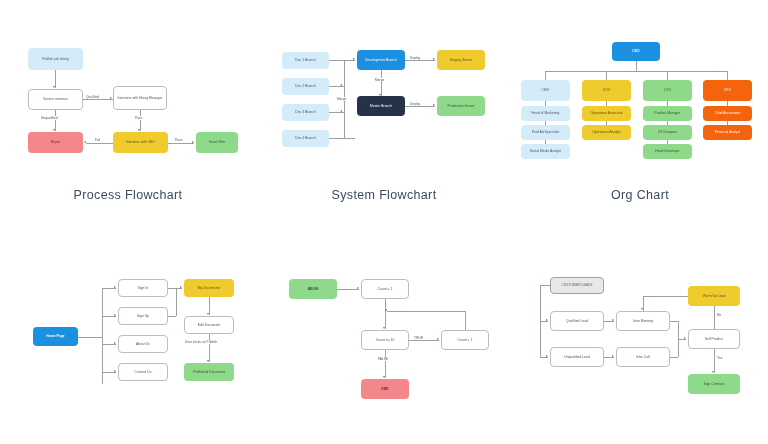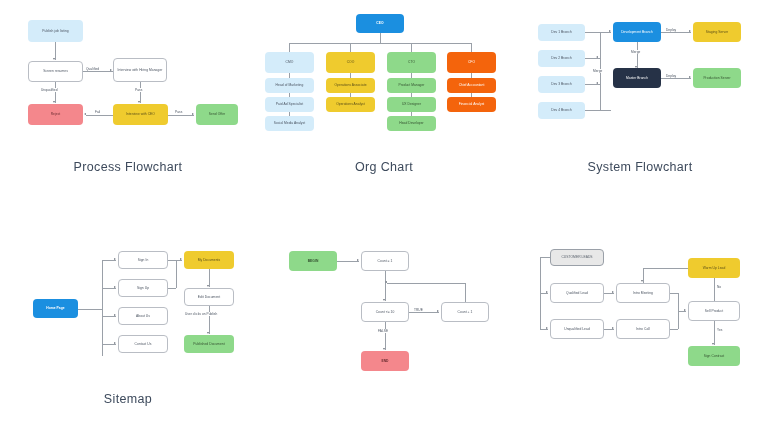--- a/index.html
+++ b/index.html
@@ -11,21 +11,21 @@
     overflow: hidden;
   }
   #grid {
     width: 768px; height: 444px;
     display: grid;
     grid-template-columns: repeat(3, 256px);
     grid-template-rows: 222px 222px;
   }
   .cell {
     position: relative;
-    width: 256px; height: 222px;
+    width: 256px; height: 222px; margin-top: 28px;
   }
   .canvas {
     position: absolute;
     left: 0; top: 0;
     width: 256px; height: 170px;
   }
   .caption {
     position: absolute;
     left: 0;
     top: 160px;
@@ -133,59 +133,20 @@
       <div class="elabel" style="left:174px; top:110px;">Pass</div>
 
       <div class="node n-green" style="left:196px; top:104px; width:42px; height:21px;">Send Offer</div>
     </div>
     <div class="caption">Process Flowchart</div>
   </div>
 
   <div class="cell">
     <div class="canvas">
 
-      <div class="node n-blue n-bold" style="left:100px; top:14px; width:48px; height:19px;">CEO</div>
-
-      <div class="ln lnv" style="left:124px; top:33px; height:10px;"></div>
-      <div class="ln lnh" style="left:33px; top:43px; width:182px;"></div>
-      <div class="ln lnv" style="left:33px; top:43px; height:9px;"></div>
-      <div class="ln lnv" style="left:94px; top:43px; height:9px;"></div>
-      <div class="ln lnv" style="left:155px; top:43px; height:9px;"></div>
-      <div class="ln lnv" style="left:215px; top:43px; height:9px;"></div>
-
-      <div class="node n-lightblue" style="left:9px; top:52px; width:49px; height:21px;">CMO</div>
-      <div class="node n-yellow" style="left:70px; top:52px; width:49px; height:21px;">COO</div>
-      <div class="node n-green" style="left:131px; top:52px; width:49px; height:21px;">CTO</div>
-      <div class="node n-orange" style="left:191px; top:52px; width:49px; height:21px;">CFO</div>
-
-      <div class="ln lnv" style="left:33px; top:73px; height:49px;"></div>
-      <div class="ln lnv" style="left:94px; top:73px; height:30px;"></div>
-      <div class="ln lnv" style="left:155px; top:73px; height:49px;"></div>
-      <div class="ln lnv" style="left:215px; top:73px; height:30px;"></div>
-
-      <div class="node n-lightblue" style="left:9px; top:78px; width:49px; height:15px;">Head of Marketing</div>
-      <div class="node n-lightblue" style="left:9px; top:97px; width:49px; height:15px;">Paid Ad Specialist</div>
-      <div class="node n-lightblue" style="left:9px; top:116px; width:49px; height:15px;">Social Media Analyst</div>
-
-      <div class="node n-yellow" style="left:70px; top:78px; width:49px; height:15px;">Operations Associate</div>
-      <div class="node n-yellow" style="left:70px; top:97px; width:49px; height:15px;">Operations Analyst</div>
-
-      <div class="node n-green" style="left:131px; top:78px; width:49px; height:15px;">Product Manager</div>
-      <div class="node n-green" style="left:131px; top:97px; width:49px; height:15px;">UX Designer</div>
-      <div class="node n-green" style="left:131px; top:116px; width:49px; height:15px;">Head Developer</div>
-
-      <div class="node n-orange" style="left:191px; top:78px; width:49px; height:15px;">Chief Accountant</div>
-      <div class="node n-orange" style="left:191px; top:97px; width:49px; height:15px;">Financial Analyst</div>
-    </div>
-    <div class="caption">Org Chart</div>
-  </div>
-
-  <div class="cell">
-    <div class="canvas">
-
       <div class="node n-lightblue" style="left:26px; top:24px; width:47px; height:17px;">Dev 1 Branch</div>
       <div class="node n-lightblue" style="left:26px; top:50px; width:47px; height:17px;">Dev 2 Branch</div>
       <div class="node n-lightblue" style="left:26px; top:76px; width:47px; height:17px;">Dev 3 Branch</div>
       <div class="node n-lightblue" style="left:26px; top:102px; width:47px; height:17px;">Dev 4 Branch</div>
 
       <div class="ln lnh" style="left:73px; top:32px; width:26px;"></div>
       <div class="ln lnh" style="left:73px; top:58px; width:15px;"></div>
       <div class="ln lnh" style="left:73px; top:84px; width:15px;"></div>
       <div class="ln lnh" style="left:73px; top:110px; width:26px;"></div>
       <div class="ln lnv" style="left:88px; top:32px; height:78px;"></div>
@@ -210,20 +171,59 @@
 
       <div class="node n-yellow" style="left:181px; top:22px; width:48px; height:20px;">Staging Server</div>
 
       <div class="ln lnh" style="left:149px; top:78px; width:30px;"></div>
       <div class="arr arr-r" style="left:177px; top:76.2px;"></div>
       <div class="elabel" style="left:153px; top:73.5px;">Deploy</div>
 
       <div class="node n-green" style="left:181px; top:68px; width:48px; height:20px;">Production Server</div>
     </div>
     <div class="caption">System Flowchart</div>
+  </div>
+
+  <div class="cell">
+    <div class="canvas">
+
+      <div class="node n-blue n-bold" style="left:100px; top:14px; width:48px; height:19px;">CEO</div>
+
+      <div class="ln lnv" style="left:124px; top:33px; height:10px;"></div>
+      <div class="ln lnh" style="left:33px; top:43px; width:182px;"></div>
+      <div class="ln lnv" style="left:33px; top:43px; height:9px;"></div>
+      <div class="ln lnv" style="left:94px; top:43px; height:9px;"></div>
+      <div class="ln lnv" style="left:155px; top:43px; height:9px;"></div>
+      <div class="ln lnv" style="left:215px; top:43px; height:9px;"></div>
+
+      <div class="node n-lightblue" style="left:9px; top:52px; width:49px; height:21px;">CMO</div>
+      <div class="node n-yellow" style="left:70px; top:52px; width:49px; height:21px;">COO</div>
+      <div class="node n-green" style="left:131px; top:52px; width:49px; height:21px;">CTO</div>
+      <div class="node n-orange" style="left:191px; top:52px; width:49px; height:21px;">CFO</div>
+
+      <div class="ln lnv" style="left:33px; top:73px; height:49px;"></div>
+      <div class="ln lnv" style="left:94px; top:73px; height:30px;"></div>
+      <div class="ln lnv" style="left:155px; top:73px; height:49px;"></div>
+      <div class="ln lnv" style="left:215px; top:73px; height:30px;"></div>
+
+      <div class="node n-lightblue" style="left:9px; top:78px; width:49px; height:15px;">Head of Marketing</div>
+      <div class="node n-lightblue" style="left:9px; top:97px; width:49px; height:15px;">Paid Ad Specialist</div>
+      <div class="node n-lightblue" style="left:9px; top:116px; width:49px; height:15px;">Social Media Analyst</div>
+
+      <div class="node n-yellow" style="left:70px; top:78px; width:49px; height:15px;">Operations Associate</div>
+      <div class="node n-yellow" style="left:70px; top:97px; width:49px; height:15px;">Operations Analyst</div>
+
+      <div class="node n-green" style="left:131px; top:78px; width:49px; height:15px;">Product Manager</div>
+      <div class="node n-green" style="left:131px; top:97px; width:49px; height:15px;">UX Designer</div>
+      <div class="node n-green" style="left:131px; top:116px; width:49px; height:15px;">Head Developer</div>
+
+      <div class="node n-orange" style="left:191px; top:78px; width:49px; height:15px;">Chief Accountant</div>
+      <div class="node n-orange" style="left:191px; top:97px; width:49px; height:15px;">Financial Analyst</div>
+    </div>
+    <div class="caption">Org Chart</div>
   </div>
 
   <div class="cell row2">
     <div class="canvas">
 
       <div class="node n-blue n-bold" style="left:33px; top:67px; width:45px; height:19px;">Home Page</div>
 
       <div class="ln lnh" style="left:78px; top:76.5px; width:24px;"></div>
       <div class="ln lnv" style="left:102px; top:28px; height:96px;"></div>
       <div class="ln lnh" style="left:102px; top:28px; width:14px;"></div>
@@ -252,21 +252,20 @@
       <div class="arr arr-d" style="left:207.2px; top:53px;"></div>
 
       <div class="node n-white" style="left:184px; top:56px; width:50px; height:18px;">Edit Document</div>
 
       <div class="ln lnv" style="left:209px; top:74px; height:28px;"></div>
       <div class="arr arr-d" style="left:207.2px; top:100px;"></div>
       <div class="elabel" style="left:184px; top:80px;">User clicks on Publish</div>
 
       <div class="node n-green" style="left:184px; top:103px; width:50px; height:18px;">Published Document</div>
     </div>
-    <div class="caption">Sitemap</div>
   </div>
 
   <div class="cell row2">
     <div class="canvas">
 
       <div class="node n-green n-bold" style="left:33px; top:19px; width:48px; height:20px;">BEGIN</div>
 
       <div class="ln lnh" style="left:81px; top:29px; width:22px;"></div>
       <div class="arr arr-r" style="left:101px; top:27.2px;"></div>
 

